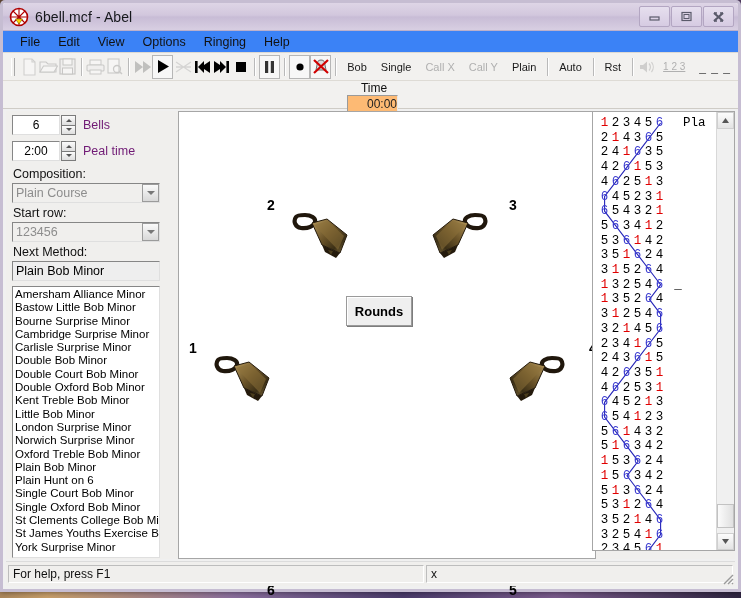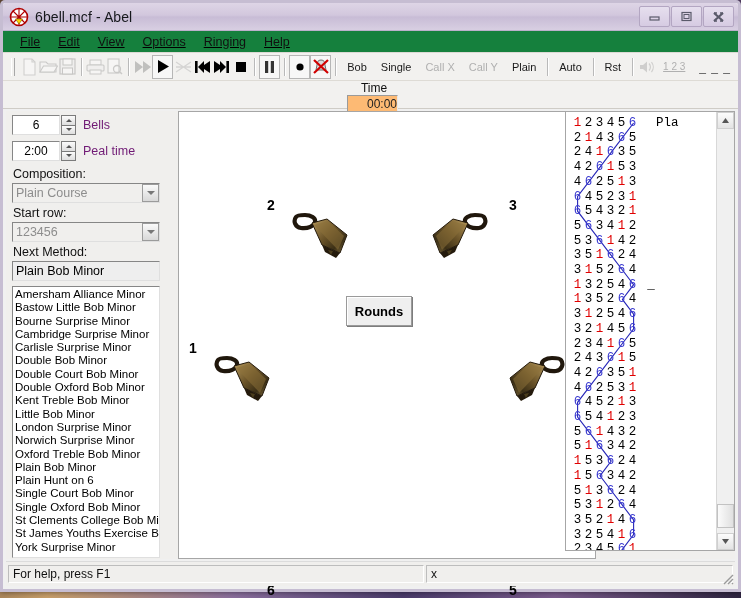--- a/index.html
+++ b/index.html
@@ -34,22 +34,22 @@
   .wbtn{
     width:29px;height:19px;
     border:1px solid #b3a6c2;border-radius:2px;
     background:linear-gradient(180deg,#e6dfee 0%,#d6cbe2 100%);
     display:flex;align-items:center;justify-content:center;
     font-size:11px;color:#444;
   }
   .wbtn svg{display:block;}
   
   #menubar{
-    height:21px;background:#15803d;border-bottom:1px solid #dcd9d4;
-    display:flex;align-items:center;padding-left:8px;text-decoration:underline;
+    height:21px;background:#3b82f6;border-bottom:1px solid #dcd9d4;
+    display:flex;align-items:center;padding-left:8px;
   }
   .menu-item{
     font-size:12.5px;color:#111;padding:2px 9px;white-space:nowrap;
   }
   
   .toolbar{
     background:#f2f1ef;display:flex;align-items:center;
     border-bottom:1px solid #e2dfd9;
     height:26px;padding-left:4px;
   }
@@ -141,21 +141,21 @@
   .bellimg{position:absolute;width:64px;height:52px;}
   #roundsbtn{
     position:absolute;left:167px;top:184px;width:64px;height:28px;
     background:#efefef;border:1px solid #9a9a9a;
     box-shadow:inset 1px 1px 0 #fff, 1px 1px 0 #7d7d7d;
     display:flex;align-items:center;justify-content:center;
     font-size:13px;font-weight:bold;color:#000;
   }
   
   #rowspanel{
-    position:absolute;right:0;top:0;width:170px;bottom:8px;
+    position:absolute;right:0;top:0;width:143px;bottom:8px;
     background:#fff;border:1px solid #a6a6a6;box-sizing:border-box;
     overflow:hidden;
   }
   #rowsinner{position:absolute;left:0;top:0;right:17px;bottom:0;overflow:hidden;}
   #rowsvg{position:absolute;left:0;top:0;}
   .gridrow{
     position:absolute;left:6px;white-space:pre;
     font-family:"Liberation Mono","DejaVu Sans Mono",monospace;
     font-size:12.5px;letter-spacing:0px;
   }

